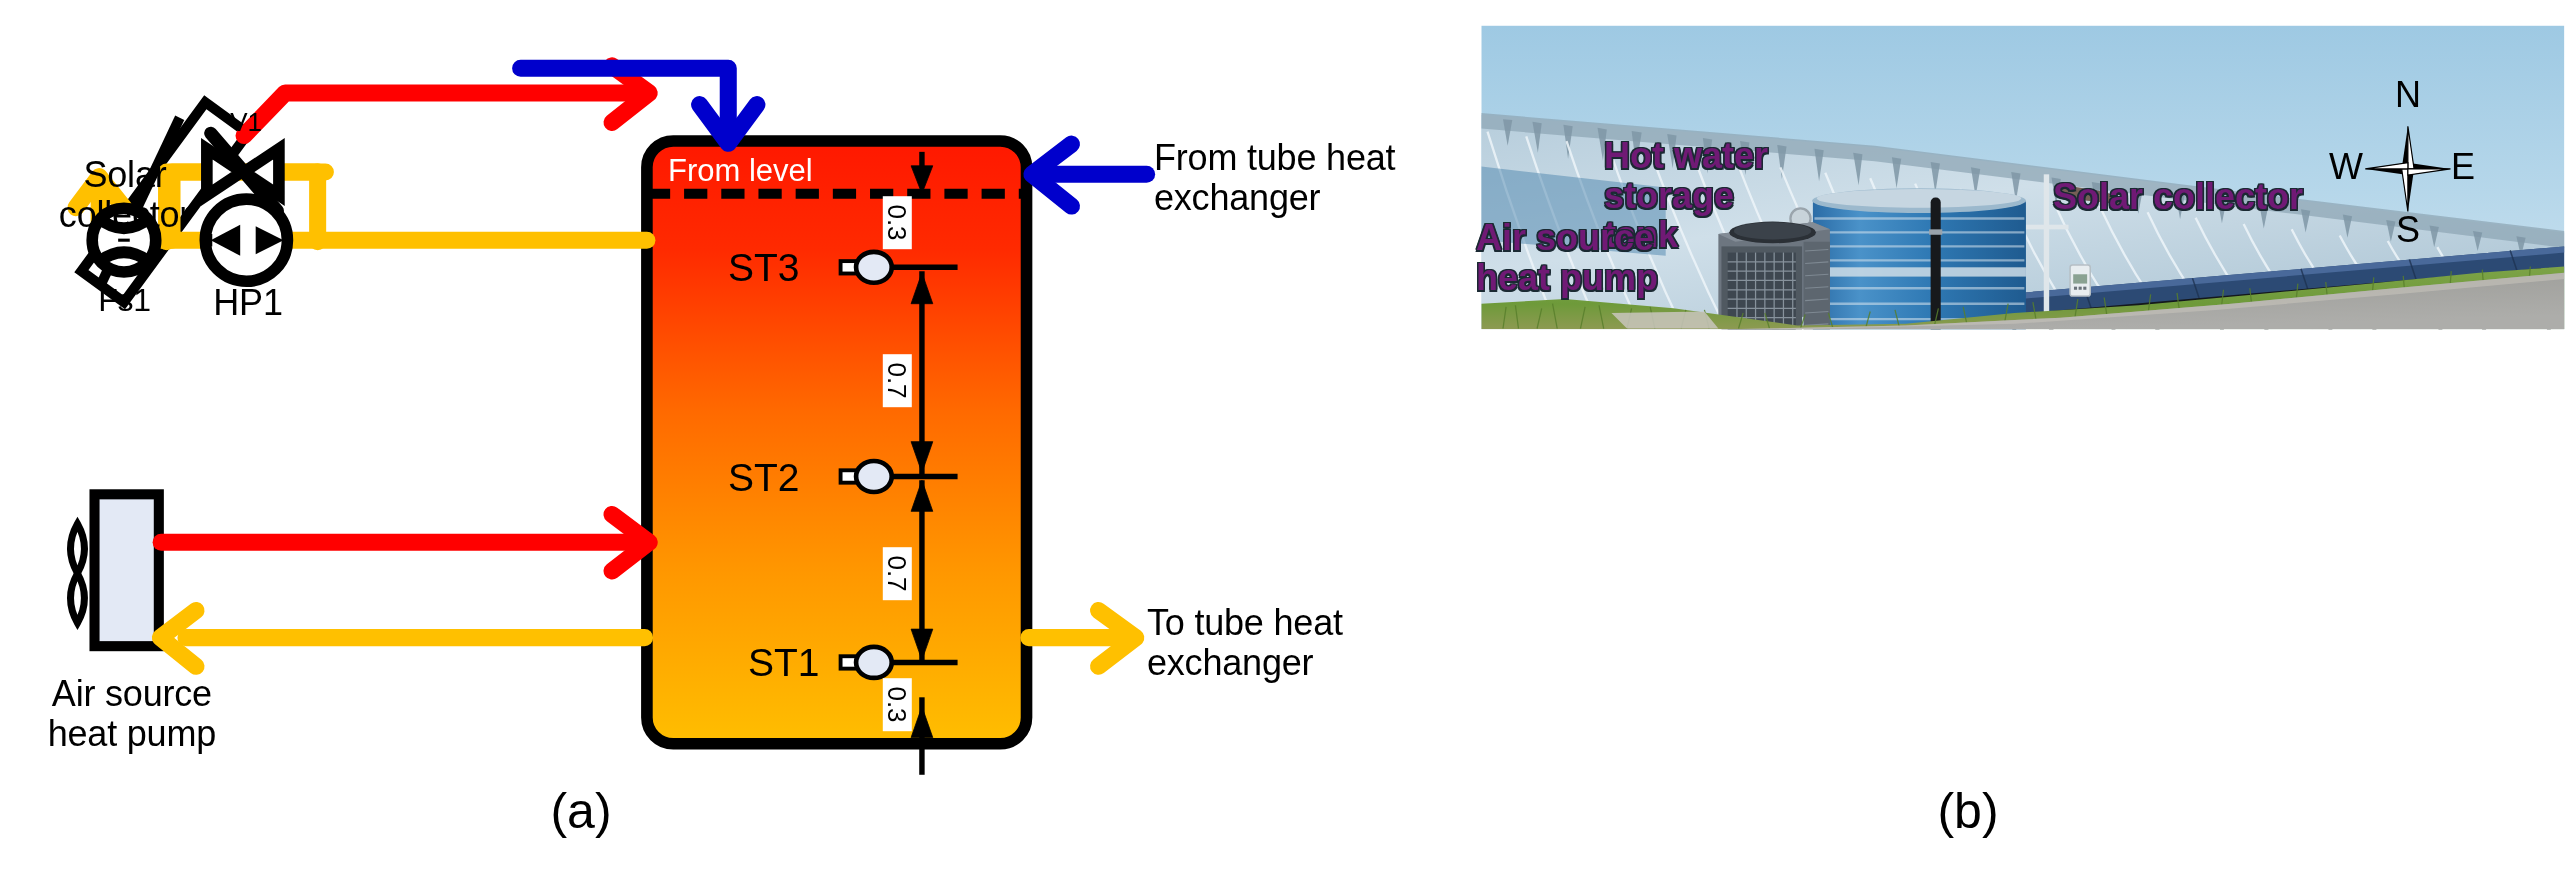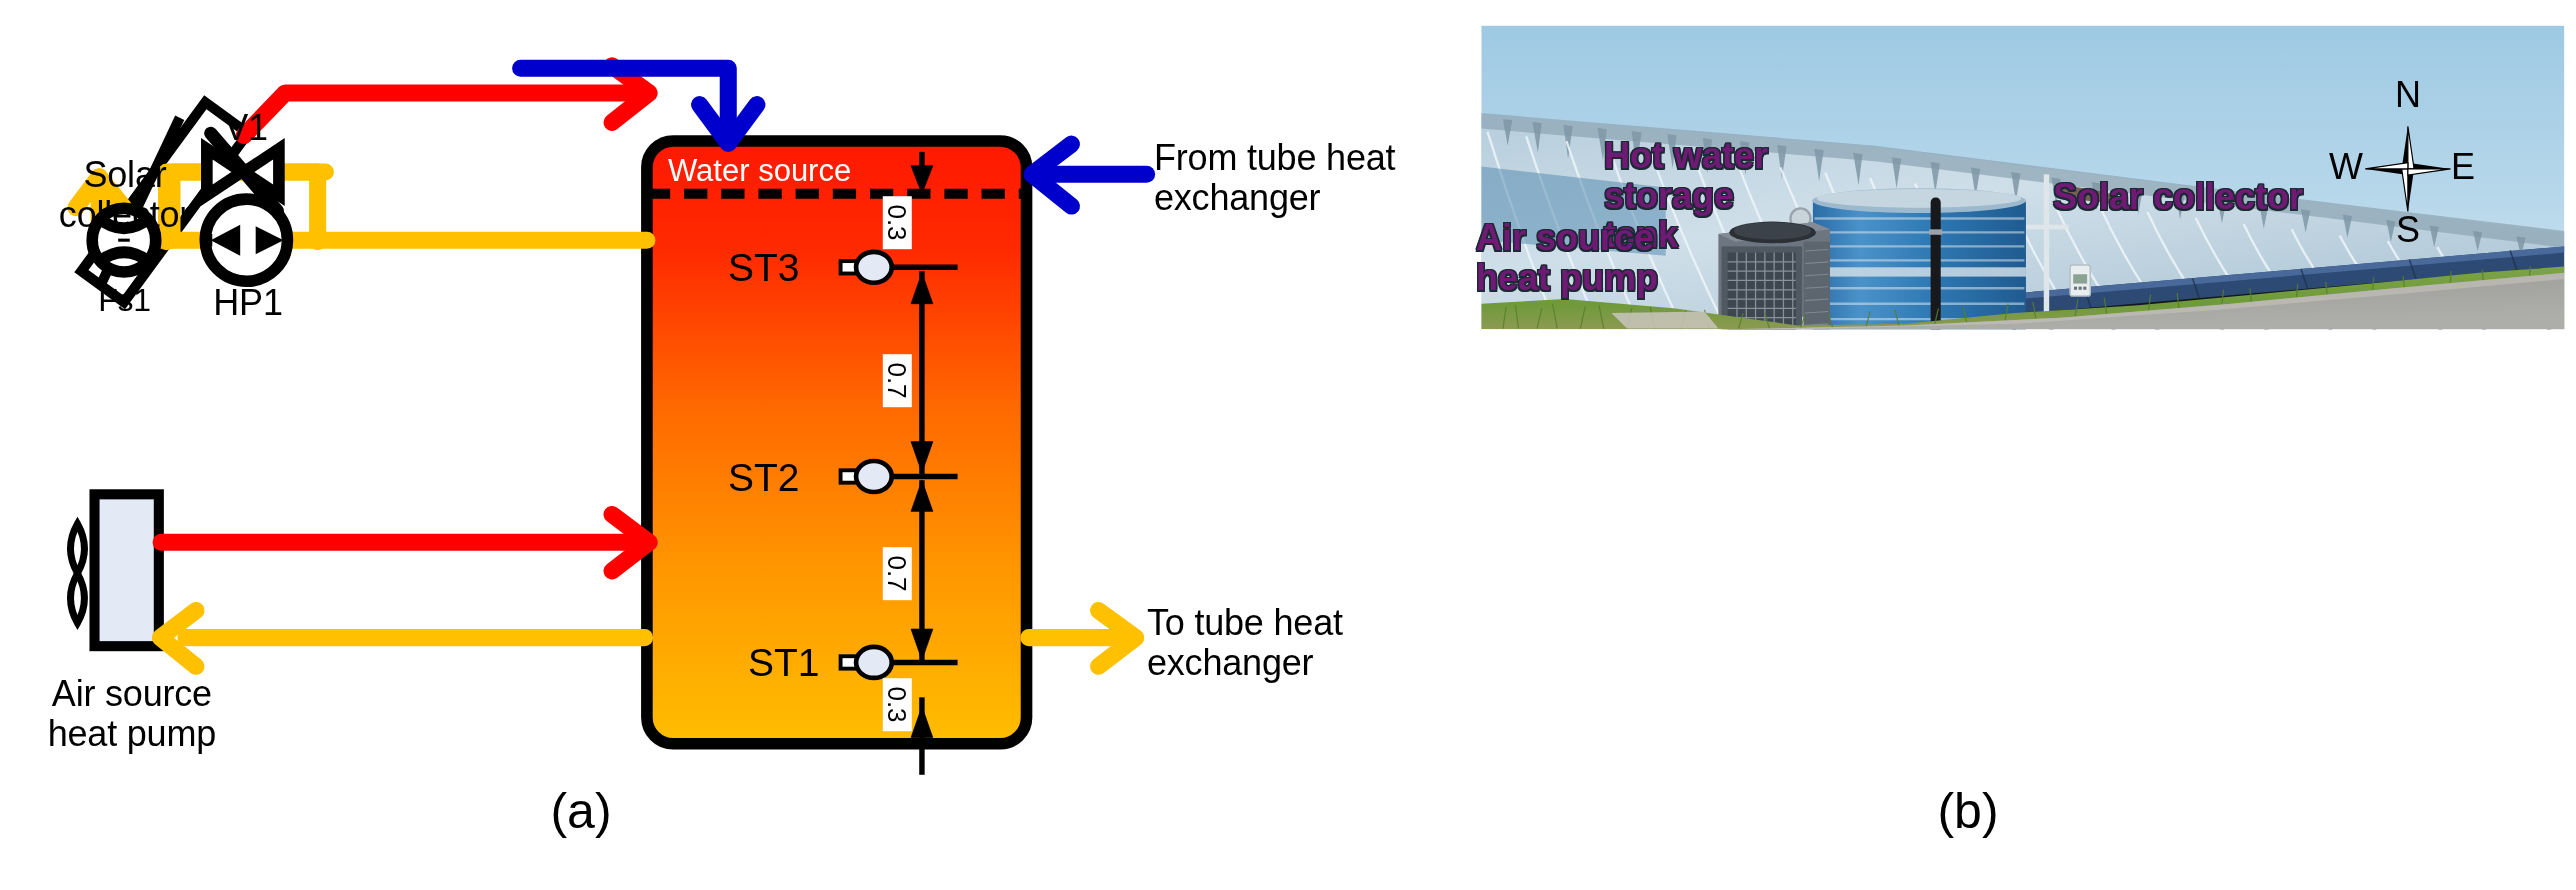--- a/index.html
+++ b/index.html
@@ -251,30 +251,30 @@
 
     <div class="lbl l" style="left:1154px; top:138px; width:325px; font-size:36px;">From tube heat
 exchanger</div>
 
     <div class="lbl l" style="left:1147px; top:603px; width:325px; font-size:36px;">To tube heat
 exchanger</div>
 
     <div class="lbl c" style="left:0px; top:155px; width:194px; font-size:36px;padding-left:28px;">Solar
 collector</div>
 
-    <div class="lbl c" style="left:188px; top:108px; width:116px; font-size:36px;">V1</div>
+    <div class="lbl c" style="left:188px; top:108px; width:116px; font-size:26px;">V1</div>
 
     <div class="lbl c" style="left:74px; top:283px; width:101px; font-size:32px;">Fs1</div>
 
     <div class="lbl c" style="left:190px; top:283px; width:116px; font-size:36px;">HP1</div>
 
     <div class="lbl c" style="left:19.4px; top:674px; width:225px; font-size:36px;">Air source
 heat pump</div>
 
-    <div class="waterlevel-text" style="left:668px; top:153px;">Water source</div>
+    <div class="waterlevel-text" style="left:668px; top:153px;">From level</div>
 
     <div class="tank-text" style="left:728px; top:246px; font-size:39px;">ST3</div>
     <div class="tank-text" style="left:728px; top:456px; font-size:39px;">ST2</div>
     <div class="tank-text" style="left:748px; top:641px; font-size:39px;">ST1</div>
 
     <div class="dim-box" style="left:871px; top:208px; width:48px;">0.3</div>
     <div class="dim-box" style="left:871px; top:366px; width:48px;">0.7</div>
     <div class="dim-box" style="left:871px; top:559px; width:48px;">0.7</div>
     <div class="dim-box" style="left:871px; top:690px; width:48px;">0.3</div>
 

